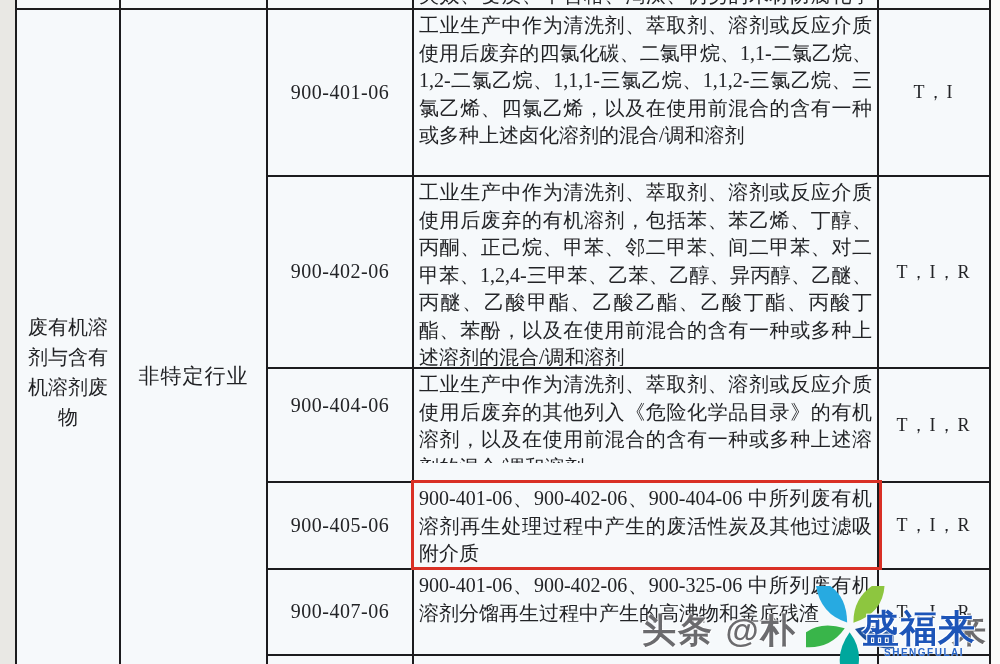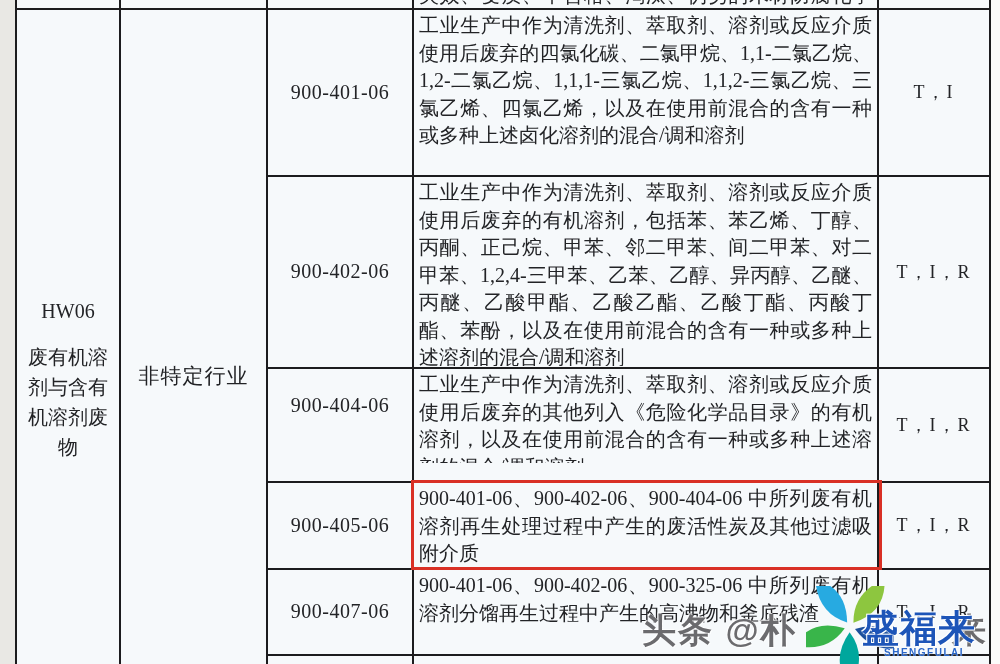--- a/index.html
+++ b/index.html
@@ -57,21 +57,20 @@
 <div class="hline" style="left:266px;width:725px;top:367px"></div>
 <div class="hline" style="left:266px;width:725px;top:481px"></div>
 <div class="hline" style="left:266px;width:725px;top:568px"></div>
 <div class="hline" style="left:266px;width:725px;top:654px"></div>
 
 <div class="cell desc-cell" id="partial-top-desc">
   <div class="inner">失效、变质、不合格、淘汰、伪劣的木材防腐化学药品</div>
 </div>
 
 <div class="cell" id="category-cell">
-  <div>HW06</div>
   <div id="category-name">废有机溶剂与含有机溶剂废物</div>
 </div>
 
 <div class="cell" id="industry-cell">非特定行业</div>
 
 <div class="cell code-cell center-cell" style="top:10px;height:164px">900-401-06</div>
 <div class="cell desc-cell" style="top:10px;height:164px">
   <div>工业生产中作为清洗剂、萃取剂、溶剂或反应介质使用后废弃的四氯化碳、二氯甲烷、1,1-二氯乙烷、1,2-二氯乙烷、1,1,1-三氯乙烷、1,1,2-三氯乙烷、三氯乙烯、四氯乙烯，以及在使用前混合的含有一种或多种上述卤化溶剂的混合/调和溶剂</div>
 </div>
 <div class="cell prop-cell center-cell" style="top:10px;height:164px">T，I</div>

